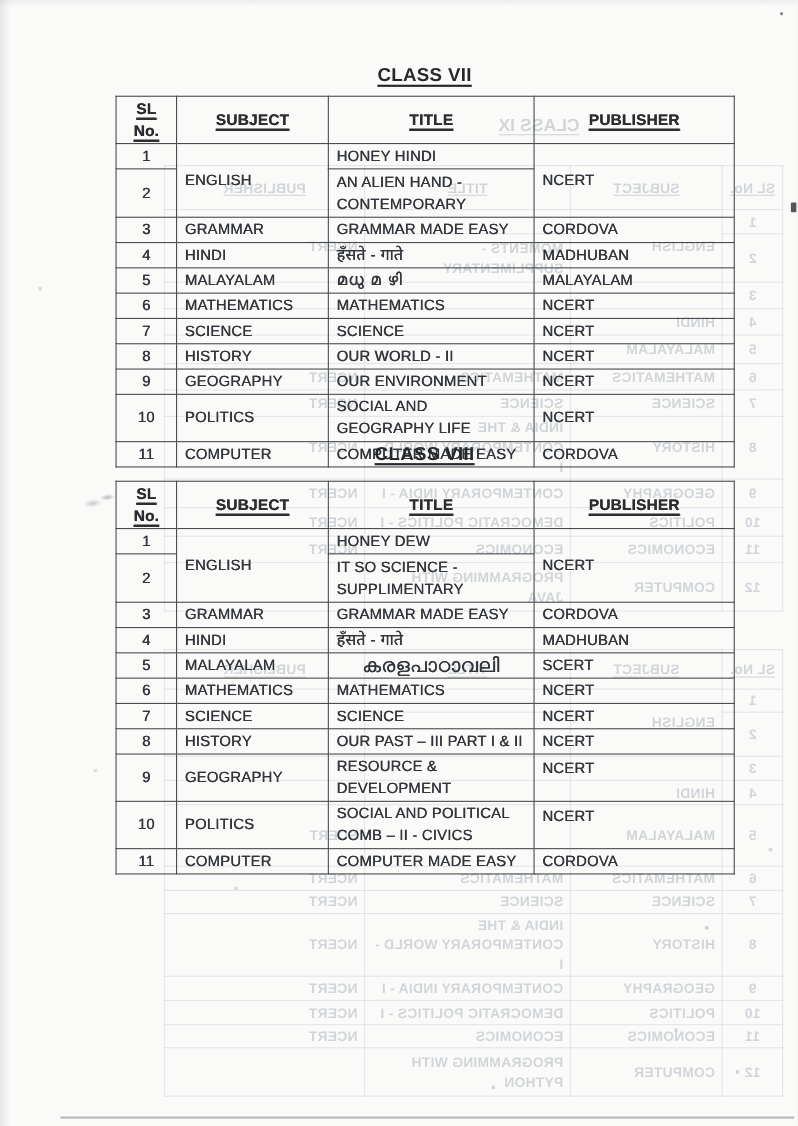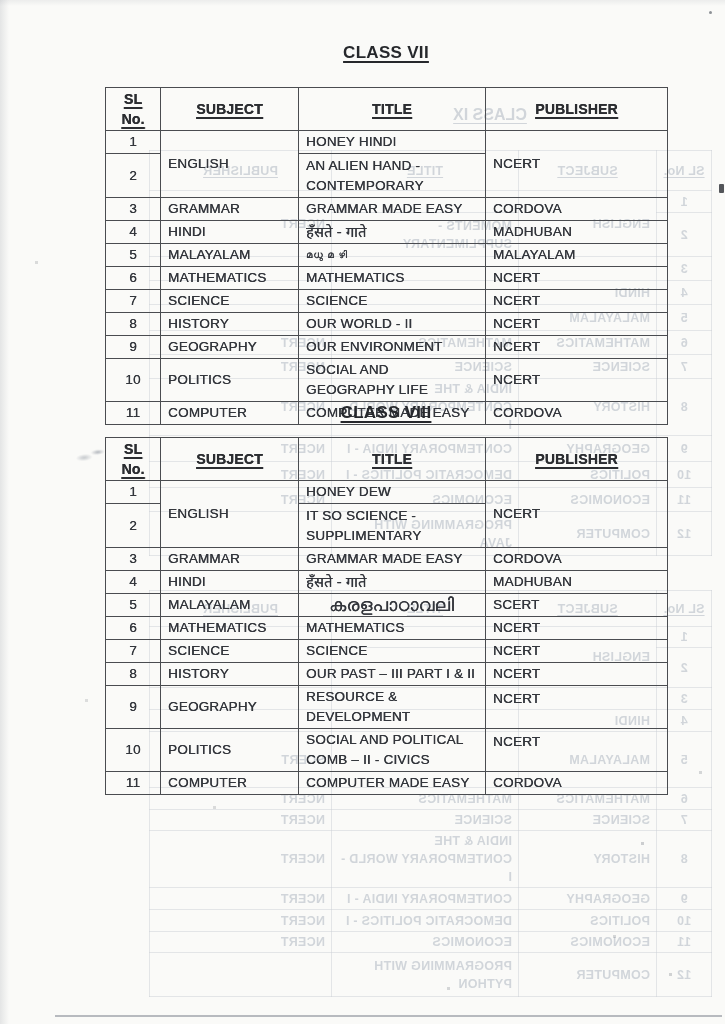--- a/index.html
+++ b/index.html
@@ -40,21 +40,21 @@
   .ghost-table th { text-align:center; text-decoration:underline; text-underline-offset:2px; }
   .ghost-table .g-sl { text-align:center; }
 
   
   .sheet-title {
     position:absolute; left:105px; width:562px; text-align:center;
     font-size:17px; font-weight:bold; color:#26282c;
     text-decoration:underline; text-underline-offset:3px; text-decoration-thickness:2px;
     letter-spacing:.3px;
   }
-  .title-c7 { top:43px; }
+  .title-c7 { top:59px; }
   .title-c8 { top:403px; }
 
   .booklist {
     position:absolute; left:105px; width:562px;
     border-collapse:collapse; table-layout:fixed;
     color:#33363c; font-size:13.5px; line-height:20px; letter-spacing:.2px;
   }
   .tbl-c7 { top:87px; }
   .tbl-c8 { top:437px; }
   .booklist th, .booklist td {
@@ -62,21 +62,21 @@
     vertical-align:middle; overflow:hidden;
     text-shadow:.3px 0 0 currentColor; 
   }
   .booklist th {
     font-size:14px; font-weight:bold; color:#2b2d31; text-align:center;
     text-decoration:underline; text-underline-offset:3px; text-decoration-thickness:1.6px;
   }
   .booklist .sl { text-align:center; padding-left:2px; padding-right:2px; }
   .booklist .vtop { vertical-align:top; padding-top:3px; }
   .cell-hindi { font-size:14.5px; }
-  .cell-mal7  { font-size:10px; letter-spacing:1px; }
+  .cell-mal7  { font-size:15px; letter-spacing:1px; }
   .cell-mal8  { font-size:18px; padding-left:30px !important; }
 
   
   .c7-h  { height:38px; } .c7-r1 { height:21px; } .c7-r2 { height:44px; }
   .c7-ra { height:21px; } .c7-rb { height:20px; } .c7-rl { height:22px; }
   
   .c8-h  { height:40px; } .c8-r1 { height:21px; } .c8-r2 { height:44px; }
   .c8-ra { height:21px; } .c8-rb { height:22px; } .c8-r2l { height:40px; } .c8-rl { height:22px; }
   
   .g-h  { height:40px; } .g-r1 { height:22px; } .g-r2 { height:44px; }

